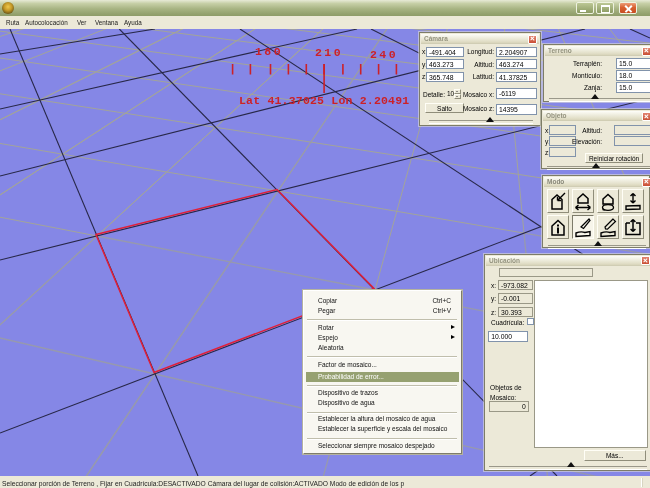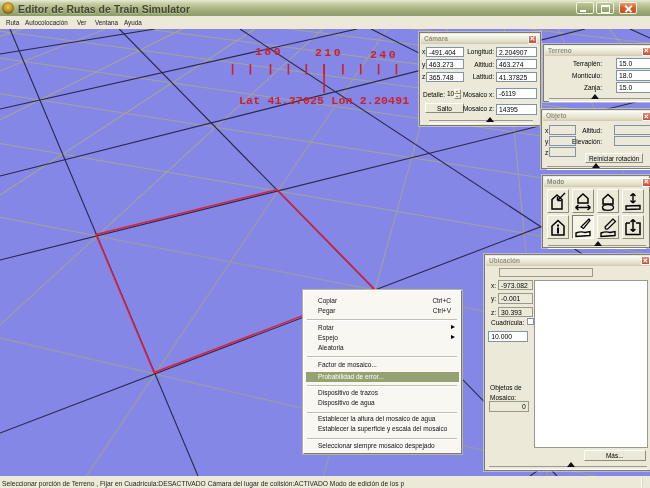--- a/index.html
+++ b/index.html
@@ -46,21 +46,20 @@
 #cmenu{position:absolute;left:303px;top:290px;width:159px;height:164px;background:#f8f7f1;border:1px solid;border-color:#ffffff #7e7c6a #7e7c6a #ffffff;box-shadow:0 0 0 1px #b5b3a0;box-sizing:border-box}
 #cmenu .mi{position:absolute;left:2px;width:153px;height:10px;font-size:6.5px;line-height:10px;padding-left:12px;color:#111;box-sizing:border-box}
 #cmenu .sc{position:absolute;right:8px;top:0}
 #cmenu .sep{position:absolute;left:3px;width:150px;height:1px;background:#c0beac;border-bottom:1px solid #fff}
 #cmenu .hi{background:#96a171;color:#fff}
 #cmenu .arr{position:absolute;right:4px;top:2.5px;width:0;height:0;border-top:2.5px solid transparent;border-bottom:2.5px solid transparent;border-left:4px solid #000}
 </style></head><body>
 
 <div id="tbar">
     <div id="tico"></div>
-    <span class="ttl">Editor de Rutas de Train Simulator</span>
 <span class="wbtn mn">
       <i class="gmn"></i>
     </span>
     <span class="wbtn rs">
       <i class="grs"></i>
     </span>
     <span class="wbtn cl">
       <i class="gx1"></i>
       <i class="gx2"></i>
     </span>

